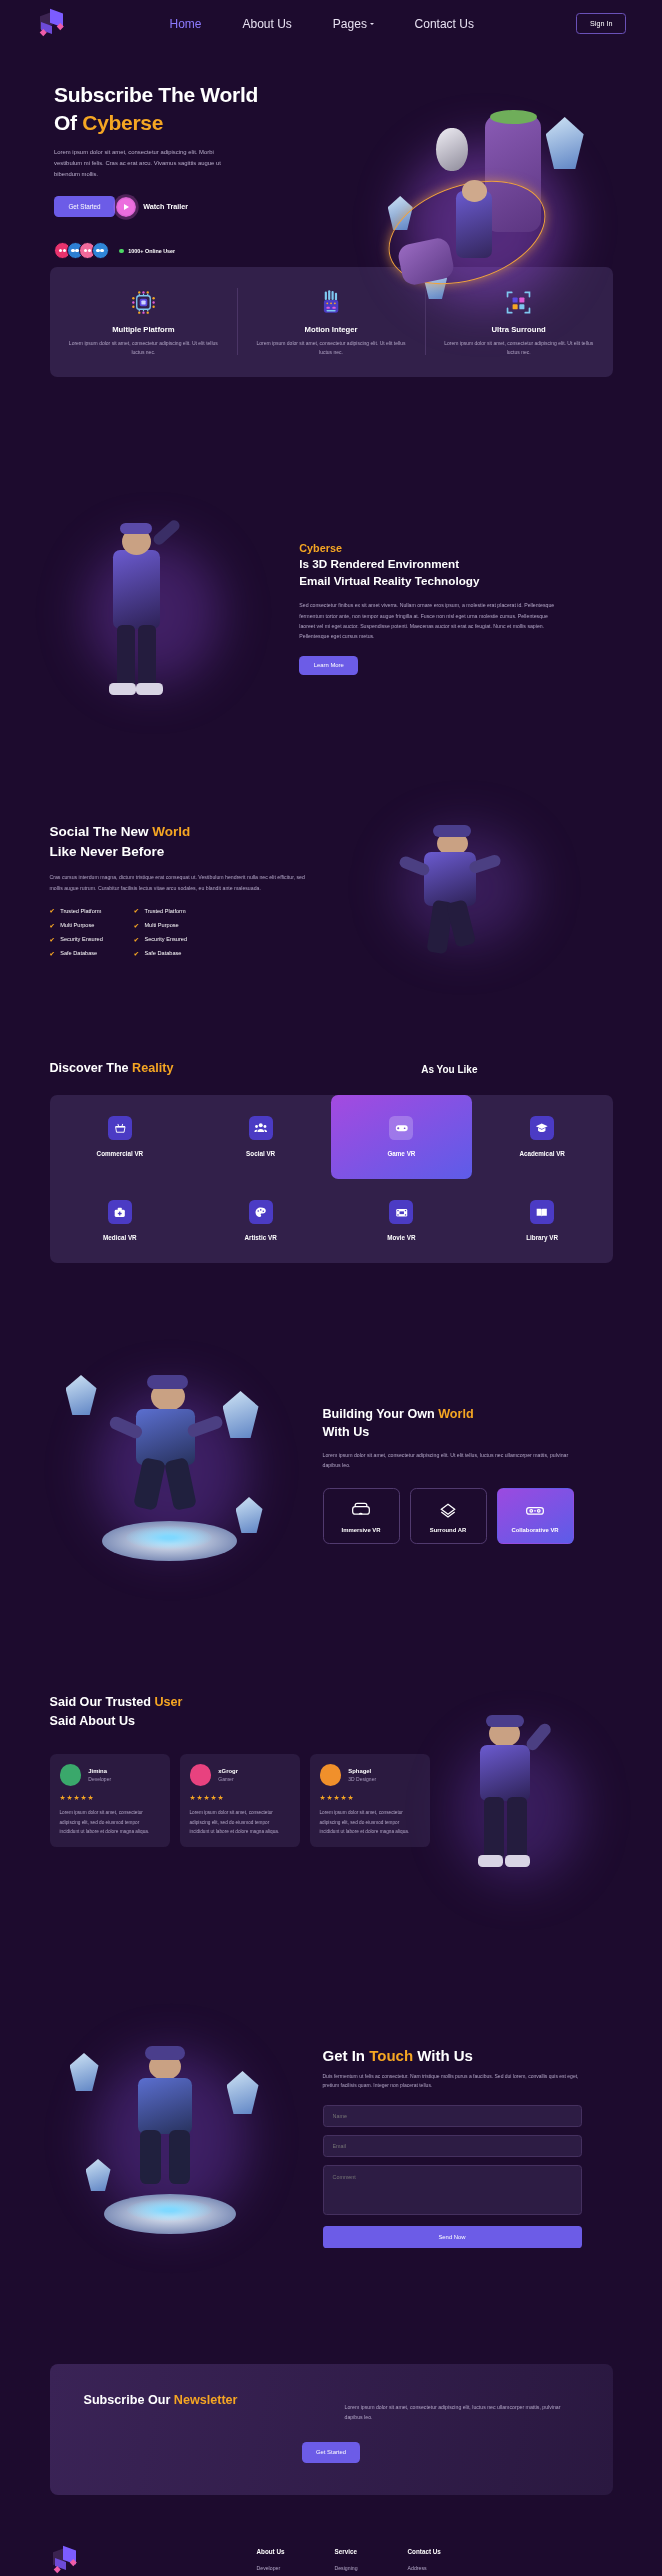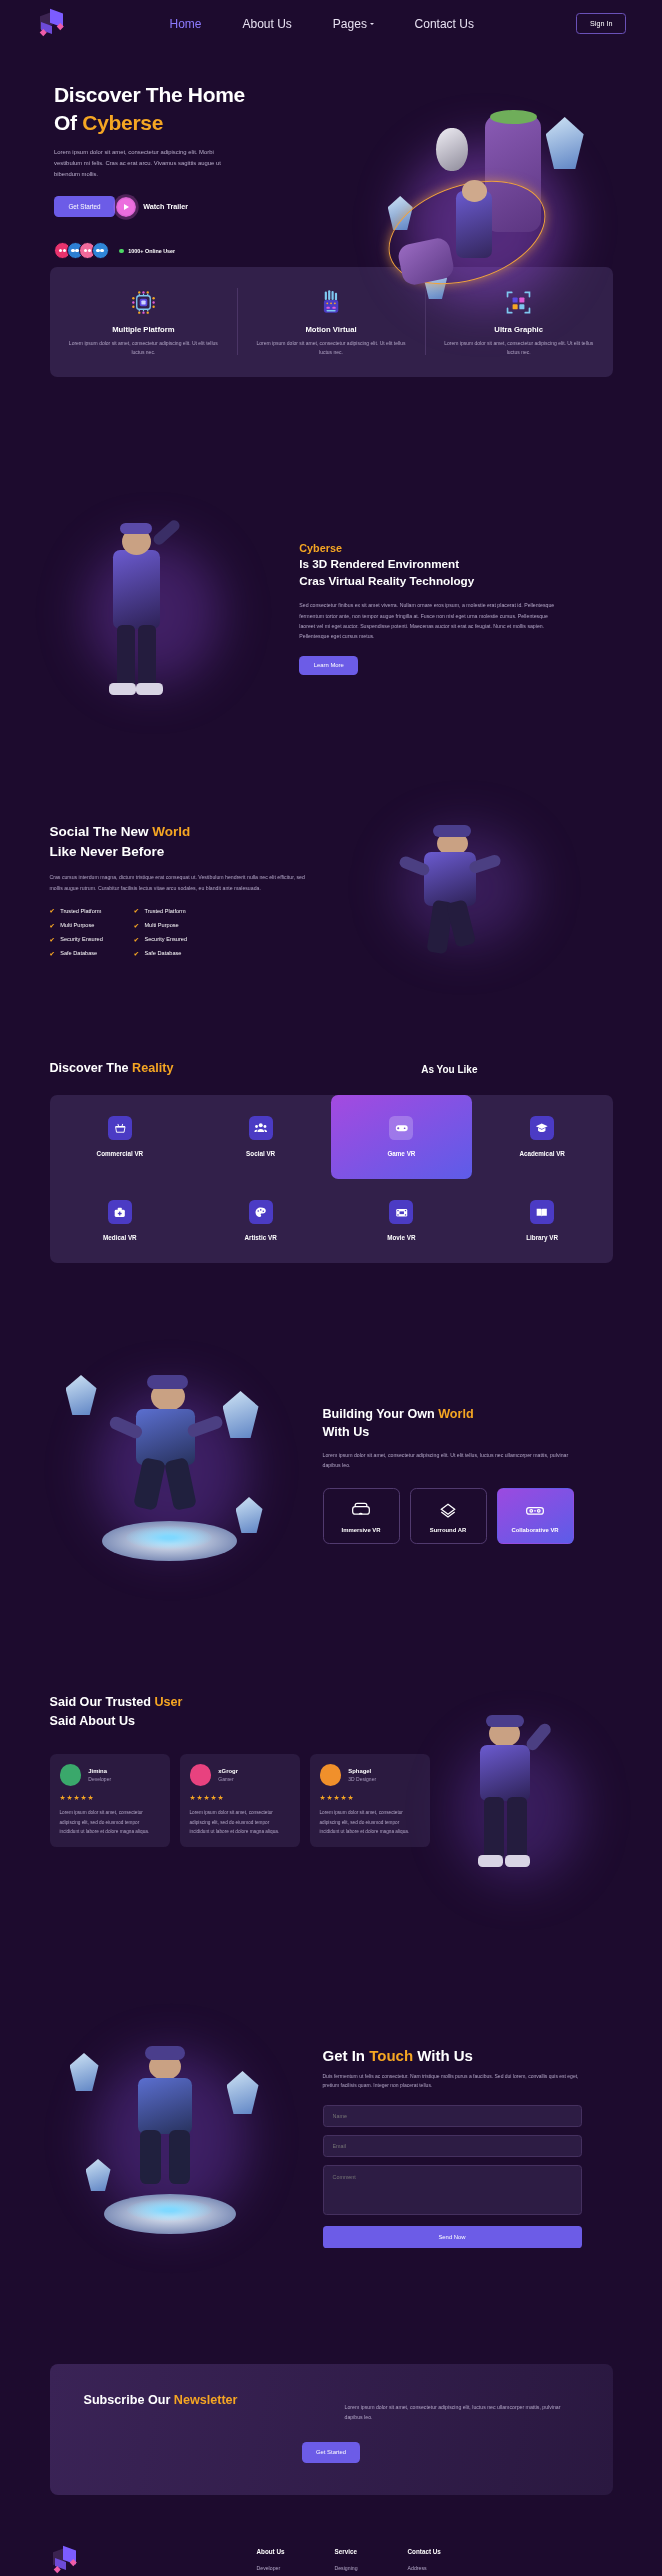--- a/index.html
+++ b/index.html
@@ -209,21 +209,21 @@
         </a>
     </nav>
     <button class="signin">Sign In</button>
   </header>
 
   <section class="hero">
     <div class="container">
       <div class="hero-inner">
         <div class="hero-left">
           <h1 class="hero-title">
-            <span>Discover The Home</span><br>
+            <span>Subscribe The World</span><br>
             <span>Of </span><span class="accent">Cyberse</span>
           </h1>
           <p class="hero-p">Lorem ipsum dolor sit amet, consectetur adipiscing elit. Morbi vestibulum mi felis. Cras ac erat arcu. Vivamus sagittis augue ut bibendum mollis.</p>
           <div class="hero-btns">
             <button class="btn-primary">Get Started</button>
             <div class="watch">
               <div class="play-circle">
                   <div class="play-tri"></div>
                 </div>
               <span class="watch-label">Watch Trailer</span>
@@ -321,39 +321,39 @@
                   <circle cx="15.5" cy="17" r="1.1"></circle>
                   <circle cx="20" cy="17" r="1.1"></circle>
                 </g>
               <g fill="#e05bd4">
                   <rect x="10" y="21" width="4" height="2.4" rx="1"></rect>
                   <rect x="17" y="21" width="4" height="2.4" rx="1"></rect>
                 </g>
               <rect x="10" y="25" width="11" height="1.8" rx=".9" fill="#7ec8f0"></rect>
             </svg>
           </div>
-          <h3>Motion Virtual</h3>
+          <h3>Motion Integer</h3>
           <p>Lorem ipsum dolor sit amet, consectetur adipiscing elit. Ut elit tellus luctus nec.</p>
         </div>
         <div class="fcard">
           <div class="ficon">
             <svg width="27" height="27" viewBox="0 0 32 32">
               <g fill="none" stroke="#7ec8f0" stroke-width="2" stroke-linecap="round">
                 <path d="M3 9V4h5"></path>
                   <path d="M29 9V4h-5"></path>
                   <path d="M3 23v5h5"></path>
                   <path d="M29 23v5h-5"></path>
               </g>
               <rect x="9" y="10" width="6" height="6" rx="1" fill="#5b4ae0"></rect>
               <rect x="17" y="10" width="6" height="6" rx="1" fill="#e05bd4"></rect>
               <rect x="9" y="18" width="6" height="6" rx="1" fill="#f5a623"></rect>
               <rect x="17" y="18" width="6" height="6" rx="1" fill="#7ec8f0"></rect>
             </svg>
           </div>
-          <h3>Ultra Graphic</h3>
+          <h3>Ultra Surround</h3>
           <p>Lorem ipsum dolor sit amet, consectetur adipiscing elit. Ut elit tellus luctus nec.</p>
         </div>
       </div>
     </div>
   </section>
 
   <section class="container sec3d">
     <div class="sec3d-art">
       <div class="glow" style="left:36px;top:45px;width:135px;height:144px;background:rgba(130,70,200,.35)"></div>
       <div class="person" style="left:63px;top:54px;width:47px;height:79px;background:linear-gradient(160deg,#6b5bd0,#2d2155);"></div>
@@ -362,21 +362,21 @@
       <div class="person" style="left:101px;top:31px;width:31px;height:10.8px;border-radius:5.4px;background:#3a2e66;transform:rotate(-42deg)"></div>
       <div class="person" style="left:67px;top:129px;width:18px;height:65px;background:#241c3e;border-radius:5.4px"></div>
       <div class="person" style="left:88px;top:129px;width:18px;height:65px;background:#241c3e;border-radius:5.4px"></div>
       <div class="person" style="left:59px;top:187px;width:27px;height:12.6px;background:#d8d4e4;border-radius:4.5px"></div>
       <div class="person" style="left:86px;top:187px;width:27px;height:12.6px;background:#d8d4e4;border-radius:4.5px"></div>
     </div>
     <div class="sec3d-txt">
       <div class="eyebrow">Cyberse</div>
       <h2>
         <span>Is 3D Rendered Environment</span><br>
-        <span>Cras Virtual Reality Technology</span>
+        <span>Email Virtual Reality Technology</span>
       </h2>
       <p>Sed consectetur finibus ex sit amet viverra. Nullam ornare eros ipsum, a molestie erat placerat id. Pellentesque fermentum tortor ante, non tempor augue fringilla at. Fusce non nisl eget urna molestie cursus. Pellentesque laoreet vel mi eget auctor. Suspendisse potenti. Maecenas auctor sit erat ac feugiat. Nunc et mollis sapien. Pellentesque eget cursus metus.</p>
       <button class="btn-learn">Learn More</button>
     </div>
   </section>
 
   <section class="container explore">
     <div class="explore-txt">
       <h2>
         <span>Social The New </span><span class="accent">World</span><br>

